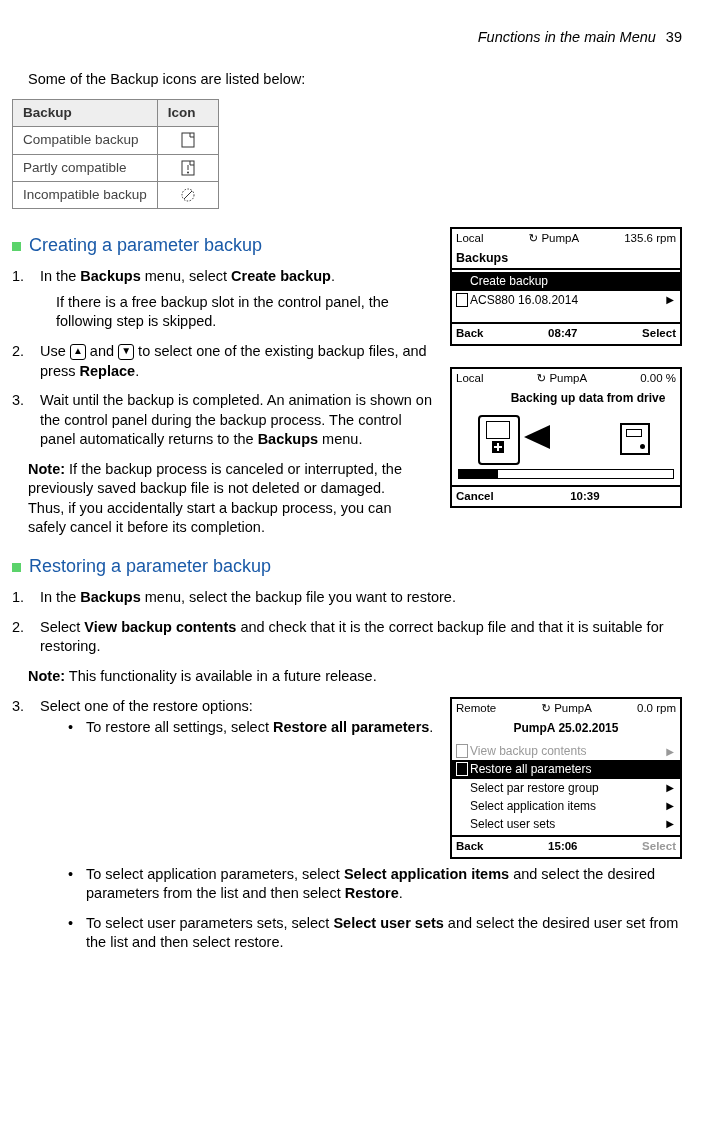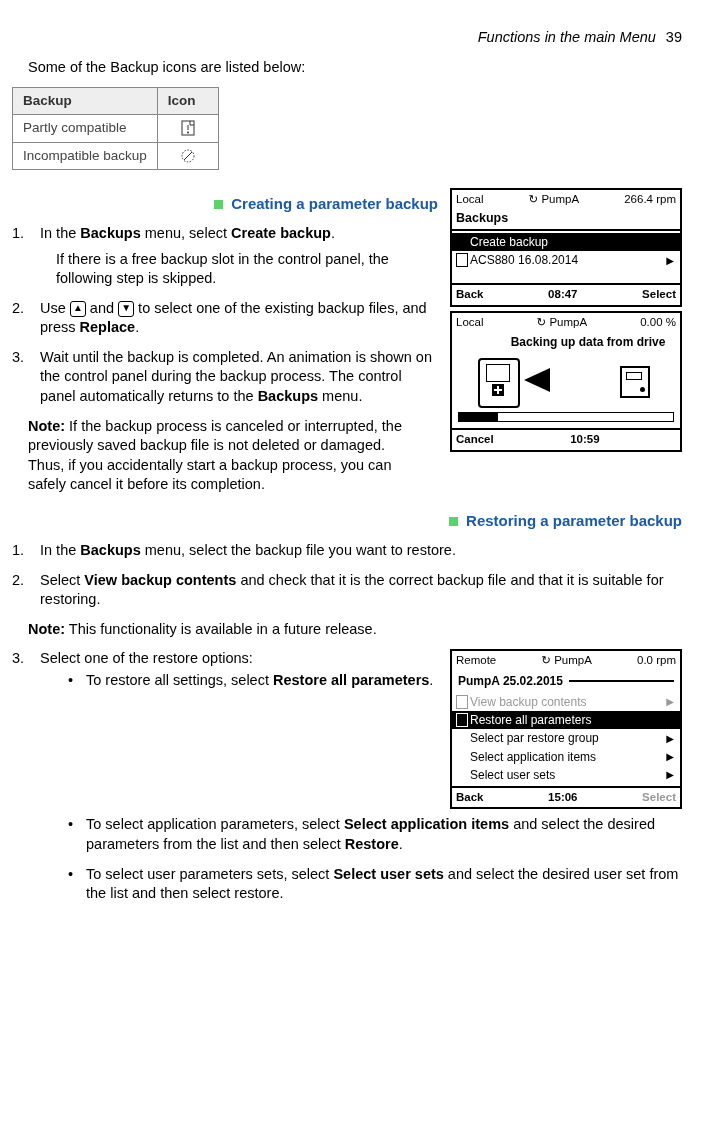--- a/index.html
+++ b/index.html
@@ -9,21 +9,21 @@
     color: #000;
     margin: 0;
     padding: 28px 20px 20px 12px;
     width: 702px;
     box-sizing: border-box;
   }
   .header-line {
     text-align: right;
     font-style: italic;
     font-size: 14.5px;
-    margin-bottom: 10px;
+    margin-bottom: 22px;
   }
   .header-line .pgnum { font-style: normal; margin-left: 10px; }
   p { margin: 6px 16px 10px; }
   .icon-table {
     border-collapse: collapse;
     margin: 6px 0 18px;
     border-radius: 30px;
   }
   .icon-table th, .icon-table td {
     border: 1px solid #888;
@@ -35,24 +35,23 @@
   .icon-table th {
     background: #eee;
     font-weight: bold;
     color: #333;
   }
   .icon-table td { color:#444; }
   .icon-table td.icon-cell { text-align:center; width:40px; }
   .icon-cell svg { display:block; margin:auto; }
   .section-head {
     margin: 6px 0 10px;
-    font-weight: bold;
-    font-size: 15px;
+    font-weight: normal;
+    font-size: 18px;
     color: #1a5aa8;
-    text-align: right;
   }
   .section-head .sq {
     display:inline-block;
     width:9px; height:9px;
     background:#5bd36b;
     margin-right:8px;
     vertical-align:middle;
   }
   ol.steps {
     padding-left: 0;
@@ -96,21 +95,21 @@
     text-align:center;
     font-size:10px;
     vertical-align:middle;
   }
   .row-with-screen {
     display:flex;
     gap:12px;
     align-items:flex-start;
   }
   .row-text { flex:1 1 auto; }
-  .screen-col { flex:0 0 auto; display:flex; flex-direction:column; gap:0; }
+  .screen-col { flex:0 0 auto; display:flex; flex-direction:column; gap:17px; }
   
   .lcd {
     width:228px;
     border:2px solid #000;
     background:#fff;
     font-family: Arial, sans-serif;
     font-size:12px;
     margin-bottom:4px;
   }
   .lcd-top, .lcd-bot {
@@ -148,20 +147,21 @@
   .lcd-item.sel {
     background:#000;
     color:#fff;
   }
   .lcd-bot { border-top:2px solid #000; font-weight:bold; }
   .lcd3-title{
     font-weight:bold;
     padding:2px 6px;
     display:flex;
     align-items:center;
+    flex-direction:column;
   }
   .lcd3-title .line{
     flex:1; border-top:2px solid #000; margin-left:6px;
   }
   .center-msg{
     font-weight:bold;
     text-align:center;
     padding:2px 0 4px;
     margin-left:44px;
   }
@@ -239,20 +239,29 @@
   <span>Functions in the main Menu</span><span class="pgnum">39</span>
 </div>
 
 <p>Some of the Backup icons are listed below:</p>
 
 <table class="icon-table">
   <tbody>
       <tr>
     <th>Backup</th>
     <th>Icon</th>
+  </tr>
+  <tr>
+    <td>Compatible backup</td>
+    <td class="icon-cell">
+          <svg width="14" height="16">
+            <rect x="1" y="1" width="12" height="14" fill="none" stroke="#333"></rect>
+            <polyline points="9,1 9,5 13,5" fill="none" stroke="#333"></polyline>
+          </svg>
+        </td>
   </tr>
   <tr>
     <td>Partly compatible</td>
     <td class="icon-cell">
           <svg width="14" height="16">
             <rect x="1" y="1" width="12" height="14" fill="none" stroke="#333"></rect>
             <polyline points="9,1 9,5 13,5" fill="none" stroke="#333"></polyline>
             <line x1="7" y1="5" x2="7" y2="10" stroke="#333"></line>
             <circle cx="7" cy="12.5" r="1" fill="#333"></circle>
           </svg>
@@ -286,21 +295,21 @@
       </li>
     </ol>
     <p><b>Note:</b><span> If the backup process is canceled or interrupted, the previously saved backup file is not deleted or damaged. Thus, if you accidentally start a backup process, you can safely cancel it before its completion.</span></p>
   </div>
   <div class="screen-col">
 
     <div class="lcd">
       <div class="lcd-top">
         <span>Local</span>
         <span class="ctr">↻ <span>PumpA</span></span>
-        <span>266.4 rpm</span>
+        <span>135.6 rpm</span>
       </div>
       <div class="lcd-title">Backups</div>
       <div class="lcd-body">
         <div class="lcd-item sel">
             <span>Create backup</span>
           </div>
         <div class="lcd-item">
             <span class="doc"></span>
             <span>ACS880 16.08.2014</span>
             <span class="arr">▶</span>
@@ -327,21 +336,21 @@
         <div class="arrow-big"></div>
         <div class="drive-box"></div>
       </div>
       <div class="prog-row">
           <div class="prog-outer">
             <div class="prog-inner"></div>
           </div>
         </div>
       <div class="lcd-bot">
         <span>Cancel</span>
-        <span class="ctr">10:59</span>
+        <span class="ctr">10:39</span>
         <span></span>
       </div>
     </div>
   </div>
 </div>
 
 <div class="section-head"><span class="sq"></span><span>Restoring a parameter backup</span></div>
 
 <ol class="steps">
   <li><span>In the </span><b>Backups</b><span> menu, select the backup file you want to restore.</span></li>

